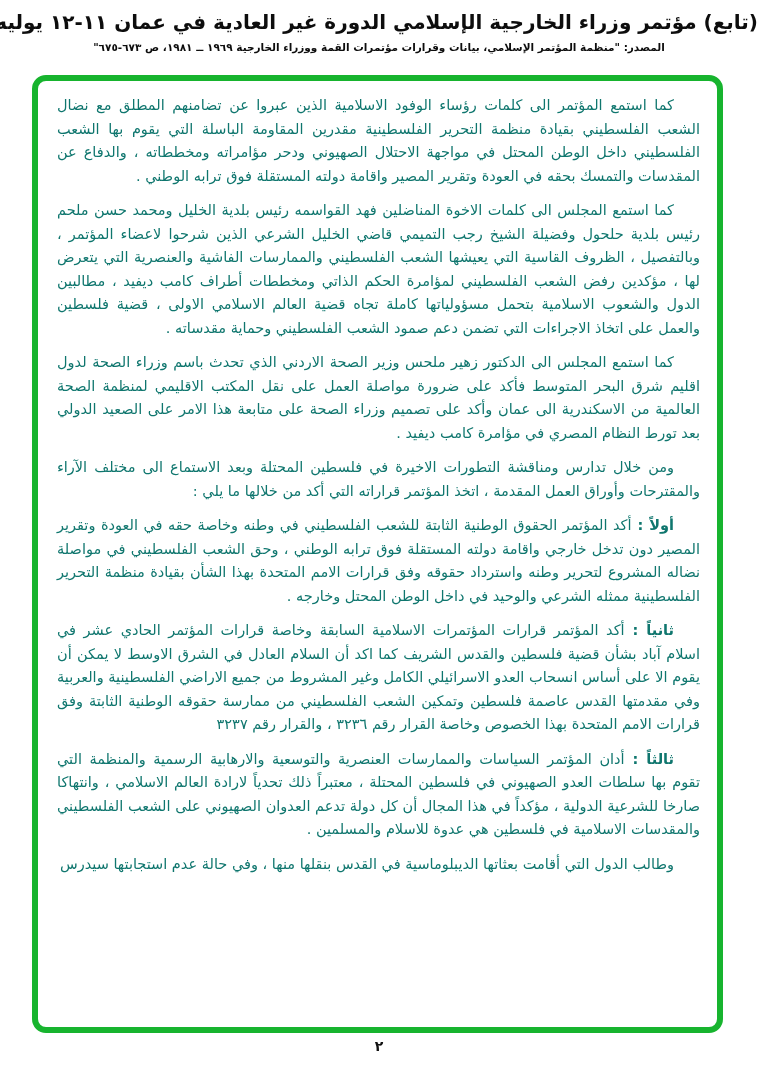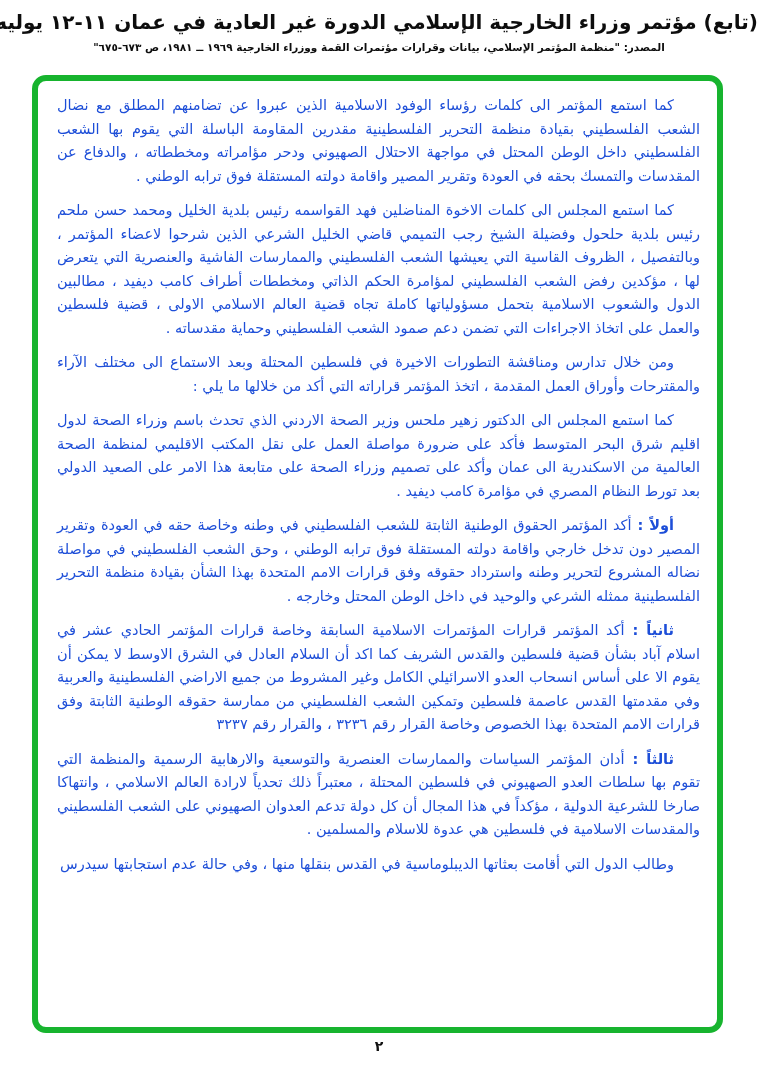--- a/index.html
+++ b/index.html
@@ -48,21 +48,21 @@
     border-radius: 14px;
     background: #ffffff;
     overflow: hidden;
   }
   .content-inner {
     direction: rtl;
     text-align: justify;
     padding: 13px 17px 8px 19px;
     font-size: 14.5px;
     line-height: 23.5px;
-    color: #1d4ed8;
+    color: #0f766e;
   }
   .para {
     margin: 0 0 11px 0;
     text-indent: 26px;
   }
   .para:last-child {
     margin-bottom: 16px;
   }
   .para-label {
     font-weight: bold;
@@ -84,22 +84,22 @@
 
 <div class="doc-header">
   <div class="doc-title">(تابع) مؤتمر وزراء الخارجية الإسلامي الدورة غير العادية في عمان ١١-١٢ يوليه ١٩٨٠- البيان الختامي</div>
   <div class="doc-source">المصدر: "منظمة المؤتمر الإسلامي، بيانات وقرارات مؤتمرات القمة ووزراء الخارجية ١٩٦٩ ــ ١٩٨١، ص ٦٧٣-٦٧٥"</div>
 </div>
 
 <div class="content-box" style="border-color: rgb(23, 180, 46);">
   <div class="content-inner">
     <p class="para"><span class="para-label"></span><span>كما استمع المؤتمر الى كلمات رؤساء الوفود الاسلامية الذين عبروا عن تضامنهم المطلق مع نضال الشعب الفلسطيني بقيادة منظمة التحرير الفلسطينية مقدرين المقاومة الباسلة التي يقوم بها الشعب الفلسطيني داخل الوطن المحتل في مواجهة الاحتلال الصهيوني ودحر مؤامراته ومخططاته ، والدفاع عن المقدسات والتمسك بحقه في العودة وتقرير المصير واقامة دولته المستقلة فوق ترابه الوطني .</span></p>
     <p class="para"><span class="para-label"></span><span>كما استمع المجلس الى كلمات الاخوة المناضلين فهد القواسمه رئيس بلدية الخليل ومحمد حسن ملحم رئيس بلدية حلحول وفضيلة الشيخ رجب التميمي قاضي الخليل الشرعي الذين شرحوا لاعضاء المؤتمر ، وبالتفصيل ، الظروف القاسية التي يعيشها الشعب الفلسطيني والممارسات الفاشية والعنصرية التي يتعرض لها ، مؤكدين رفض الشعب الفلسطيني لمؤامرة الحكم الذاتي ومخططات أطراف كامب ديفيد ، مطالبين الدول والشعوب الاسلامية بتحمل مسؤولياتها كاملة تجاه قضية العالم الاسلامي الاولى ، قضية فلسطين والعمل على اتخاذ الاجراءات التي تضمن دعم صمود الشعب الفلسطيني وحماية مقدساته .</span></p>
+    <p class="para"><span class="para-label"></span><span>كما استمع المجلس الى الدكتور زهير ملحس وزير الصحة الاردني الذي تحدث باسم وزراء الصحة لدول اقليم شرق البحر المتوسط فأكد على ضرورة مواصلة العمل على نقل المكتب الاقليمي لمنظمة الصحة العالمية من الاسكندرية الى عمان وأكد على تصميم وزراء الصحة على متابعة هذا الامر على الصعيد الدولي بعد تورط النظام المصري في مؤامرة كامب ديفيد .</span></p>
     <p class="para"><span class="para-label"></span><span>ومن خلال تدارس ومناقشة التطورات الاخيرة في فلسطين المحتلة وبعد الاستماع الى مختلف الآراء والمقترحات وأوراق العمل المقدمة ، اتخذ المؤتمر قراراته التي أكد من خلالها ما يلي :</span></p>
-    <p class="para"><span class="para-label"></span><span>كما استمع المجلس الى الدكتور زهير ملحس وزير الصحة الاردني الذي تحدث باسم وزراء الصحة لدول اقليم شرق البحر المتوسط فأكد على ضرورة مواصلة العمل على نقل المكتب الاقليمي لمنظمة الصحة العالمية من الاسكندرية الى عمان وأكد على تصميم وزراء الصحة على متابعة هذا الامر على الصعيد الدولي بعد تورط النظام المصري في مؤامرة كامب ديفيد .</span></p>
     <p class="para"><span class="para-label">أولاً : </span><span>أكد المؤتمر الحقوق الوطنية الثابتة للشعب الفلسطيني في وطنه وخاصة حقه في العودة وتقرير المصير دون تدخل خارجي واقامة دولته المستقلة فوق ترابه الوطني ، وحق الشعب الفلسطيني في مواصلة نضاله المشروع لتحرير وطنه واسترداد حقوقه وفق قرارات الامم المتحدة بهذا الشأن بقيادة منظمة التحرير الفلسطينية ممثله الشرعي والوحيد في داخل الوطن المحتل وخارجه .</span></p>
     <p class="para"><span class="para-label">ثانياً : </span><span>أكد المؤتمر قرارات المؤتمرات الاسلامية السابقة وخاصة قرارات المؤتمر الحادي عشر في اسلام آباد بشأن قضية فلسطين والقدس الشريف كما اكد أن السلام العادل في الشرق الاوسط لا يمكن أن يقوم الا على أساس انسحاب العدو الاسرائيلي الكامل وغير المشروط من جميع الاراضي الفلسطينية والعربية وفي مقدمتها القدس عاصمة فلسطين وتمكين الشعب الفلسطيني من ممارسة حقوقه الوطنية الثابتة وفق قرارات الامم المتحدة بهذا الخصوص وخاصة القرار رقم ٣٢٣٦ ، والقرار رقم ٣٢٣٧</span></p>
     <p class="para"><span class="para-label">ثالثاً : </span><span>أدان المؤتمر السياسات والممارسات العنصرية والتوسعية والارهابية الرسمية والمنظمة التي تقوم بها سلطات العدو الصهيوني في فلسطين المحتلة ، معتبراً ذلك تحدياً لارادة العالم الاسلامي ، وانتهاكا صارخا للشرعية الدولية ، مؤكداً في هذا المجال أن كل دولة تدعم العدوان الصهيوني على الشعب الفلسطيني والمقدسات الاسلامية في فلسطين هي عدوة للاسلام والمسلمين .</span></p>
     <p class="para"><span class="para-label"></span><span>وطالب الدول التي أقامت بعثاتها الديبلوماسية في القدس بنقلها منها ، وفي حالة عدم استجابتها سيدرس</span></p>
   </div>
 </div>
 
 <div class="page-number">٢</div>
 
 </body></html>

